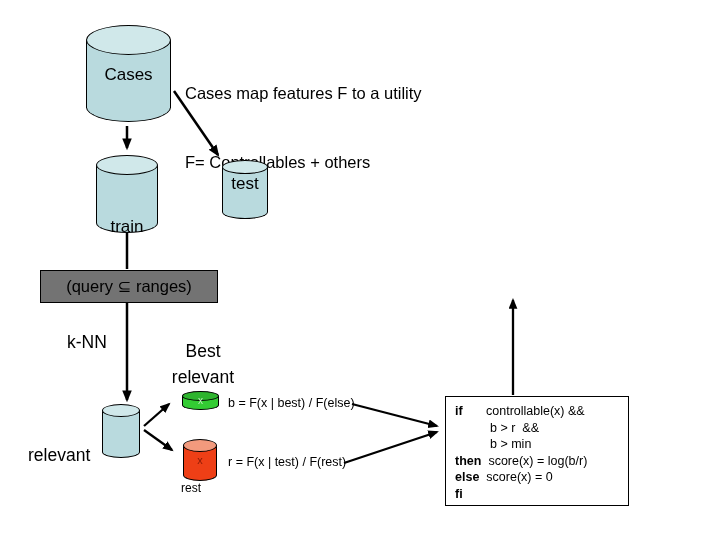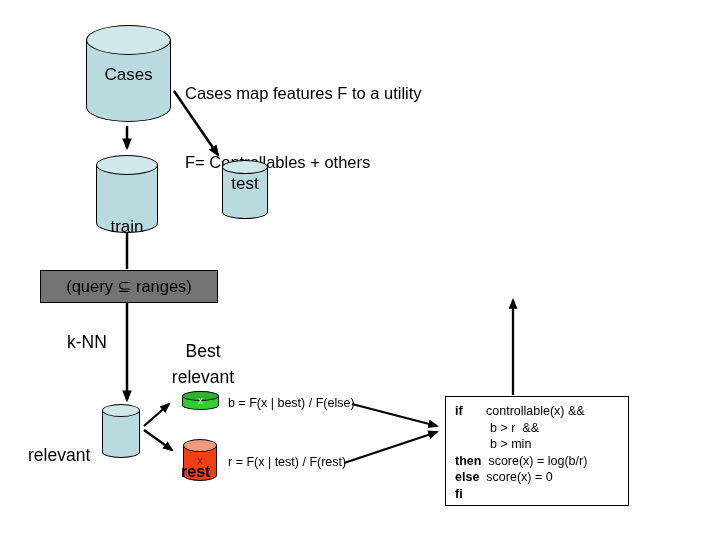--- a/index.html
+++ b/index.html
@@ -70,21 +70,21 @@
     border:1.6px solid #000; background:#737373;
     display:flex; align-items:center; justify-content:center;
     font-size:16.5px; white-space:pre;
   }
   .sorted { position:absolute; left:312px; top:276px; font-size:16.5px; white-space:pre; }
   .knn { position:absolute; left:67px; top:332px; font-size:17.5px; }
   .bestutil { position:absolute; left:153px; top:338px; width:100px; text-align:center; font-size:17.5px; line-height:26px; }
   .relevantlbl { position:absolute; left:28px; top:421px; font-size:17.5px;margin-top:24px; }
   .bformula { position:absolute; left:228px; top:396px; font-size:12.5px; white-space:pre; }
   .rformula { position:absolute; left:228px; top:455px; font-size:12.5px; white-space:pre; }
-  .restlbl { position:absolute; left:181px; top:463px; font-size:16px;font-weight:bold; }
+  .restlbl { position:absolute; left:181px; top:481px; font-size:12px; }
 
   
   .ifbox {
     position:absolute; left:445px; top:396px; width:184px; height:110px;
     border:1.6px solid #000; background:#fff;
     box-sizing:border-box; padding:6px 11px 0 9px;
     font-size:12.5px; line-height:16.5px;
   }
   .ifline { white-space:pre; }
   .ifline .kw { font-weight:bold; }

